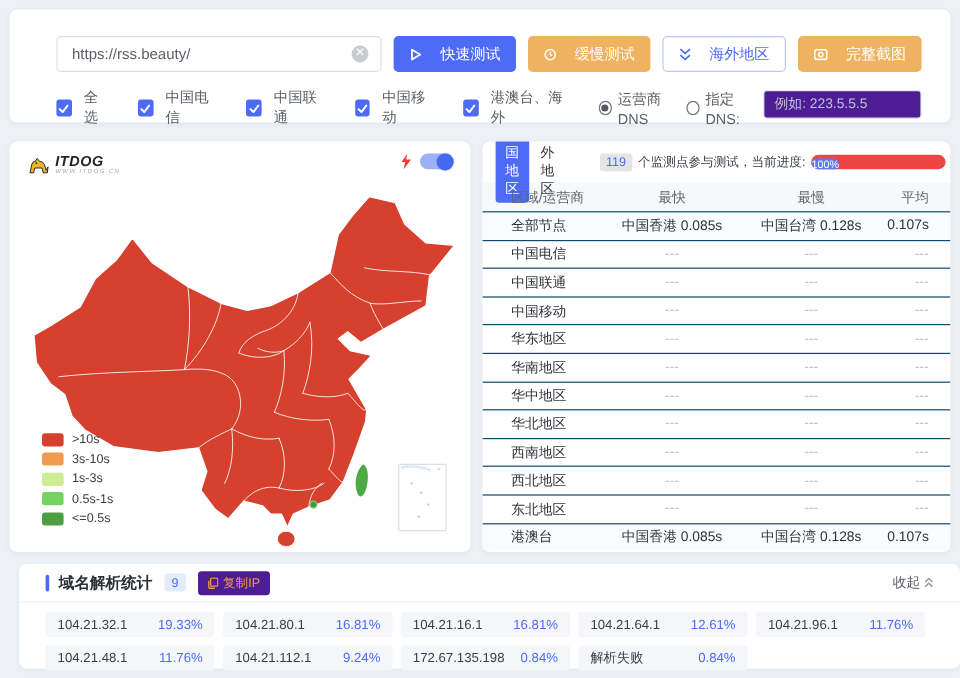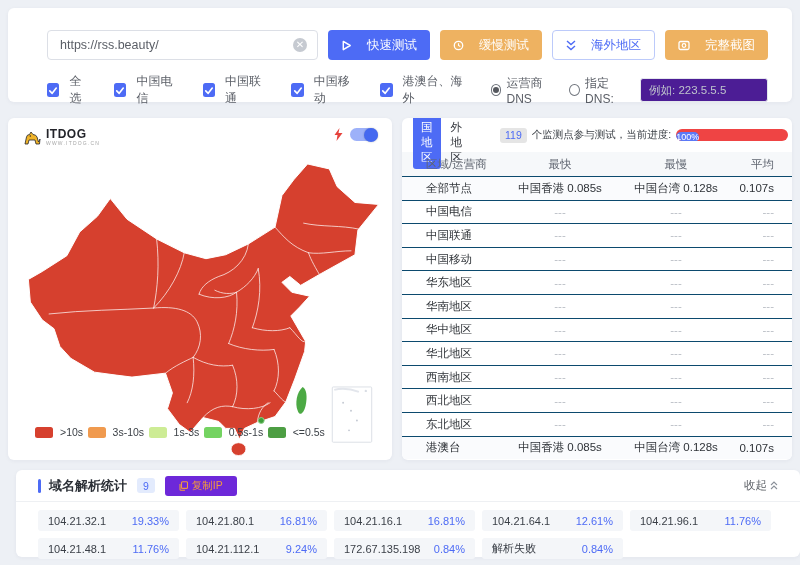--- a/index.html
+++ b/index.html
@@ -40,43 +40,43 @@
   .btn-blue { background:#4d6bf5; color:#fff; }
   .btn-orange { background:#eeb261; color:#fff; }
   .btn-ghost { background:#fff; color:#4d6bf5; border:1px solid #bccafa; }
   .opt-row { display:flex; align-items:center; margin-top:13px; }
   .cbx { display:flex; align-items:center; gap:10px; margin-right:23px; cursor:pointer; }
   .cbx .box {
     width:14px; height:14px; background:#4d6bf5; border-radius:2.5px;
     display:flex; align-items:center; justify-content:center;
   }
   .cbx .lbl { color:#5a5e66; }
-  .dns-group { margin-left:auto; display:flex; align-items:center; gap:8px; }
+  .dns-group { margin-left:auto; display:flex; align-items:flex-start; }
   .radio { display:flex; align-items:center; gap:5px; cursor:pointer; color:#5a5e66; }
   .radio .ring {
     width:12px; height:12px; border-radius:50%; border:1px solid #70757d;
     display:flex; align-items:center; justify-content:center; background:#fff;
   }
   .radio .ring .dot { width:6px; height:6px; border-radius:50%; background:#55585e; }
   .dns-input {
     width:140px; height:24px; background:#4c1d95; border:1px solid #e4e7ed;
     border-radius:3px; color:#bfc4cc; font-size:11.5px; padding:0 8px;
     display:flex; align-items:center;
   }
   
   .map-card { left:8px; top:118px; width:384px; height:342px; }
   .map-head { position:absolute; left:14px; right:14px; top:10px; display:flex; align-items:flex-start; }
-  .logo { display:flex; align-items:center; gap:4px; }
+  .logo { display:flex; align-items:center; gap:4px;font-style:italic; }
   .logo-text .t1 { font-size:12px; font-weight:bold; letter-spacing:.5px; color:#23242a; line-height:12px; }
   .logo-text .t2 { font-size:5px; color:#a7a7a7; letter-spacing:1.2px; line-height:7px; }
   .map-tools { margin-left:auto; display:flex; align-items:center; gap:7px; }
   .toggle { width:28px; height:13px; border-radius:7px; background:#9db1f9; position:relative; cursor:pointer; }
   .toggle .knob { position:absolute; right:0; top:-0.5px; width:14px; height:14px; border-radius:50%; background:#4468f0; box-shadow:0 0 2px rgba(0,0,0,.25); }
   .map-svg { position:absolute; left:12px; top:44px; }
-  .legend { position:absolute; left:27px; bottom:22px; display:flex; flex-direction:row; gap:4.5px; }
+  .legend { position:absolute; left:27px; bottom:22px; display:flex; flex-direction:column; gap:4.5px; }
   .legend-item { display:flex; align-items:center; gap:7px; }
   .legend-item .sw { width:18px; height:11px; border-radius:2.5px; }
   .legend-item .tx { font-size:10.5px; color:#3a3f45; }
   
   .res-card { left:402px; top:118px; width:390px; height:342px; overflow:hidden; }
   .res-head { height:34px; display:flex; align-items:center; padding:0 11px; }
   .tab { padding:4px 8px; border-radius:3px; font-size:11.5px; cursor:pointer; color:#33363c; }
   .tab.active { background:#4d6bf5; color:#fff; }
   .tab + .tab { margin-left:2px; }
   .count-badge {
@@ -97,22 +97,22 @@
   .tbl-row { border-top:1px solid #0c4a6e; color:#2f3338; }
   .tbl-row .dash { color:#b9bdc4; }
   .tbl-row.hl { background:#fafbfd; }
   
   .dns-card { left:16px; top:470px; width:784px; height:87px; }
   .dns-head { height:32px; display:flex; align-items:center; padding:0 22px; border-bottom:1px solid #eef0f3; }
   .accent { width:3px; height:14px; background:#4d6bf5; border-radius:2px; margin-right:8px; }
   .dns-title { font-size:13px; font-weight:bold; color:#2b2f36; }
   .dns-badge { margin-left:10px; background:#e3ebfd; color:#4d6bf5; border-radius:3px; font-size:10.5px; padding:1.5px 6px; }
   .copy-btn {
-    margin-left:10px; background:#6d28d9; color:#f09a3e; border:none; border-radius:3px;
-    font-size:10.5px; padding:3px 14px; display:inline-flex; align-items:center; gap:4px;
+    margin-left:10px; background:#4c1d95; color:#f09a3e; border:none; border-radius:3px;
+    font-size:10.5px; padding:3px 8px; display:inline-flex; align-items:center; gap:4px;
     cursor:pointer; font-family:inherit;
   }
   .collapse { margin-left:auto; display:flex; align-items:center; gap:3px; color:#5c6066; font-size:11.5px; cursor:pointer; }
   .chips { padding:8px 22px 0; display:grid; grid-template-columns:repeat(5,141px); gap:7px 7px; }
   .chip {
     height:21px; background:#f4f6f9; border-radius:3px; display:flex; align-items:center;
     justify-content:space-between; padding:0 10px; font-size:11px;
   }
   .chip .ip { color:#3a3f47; }
   .chip .pct { color:#4d6bf5; }

